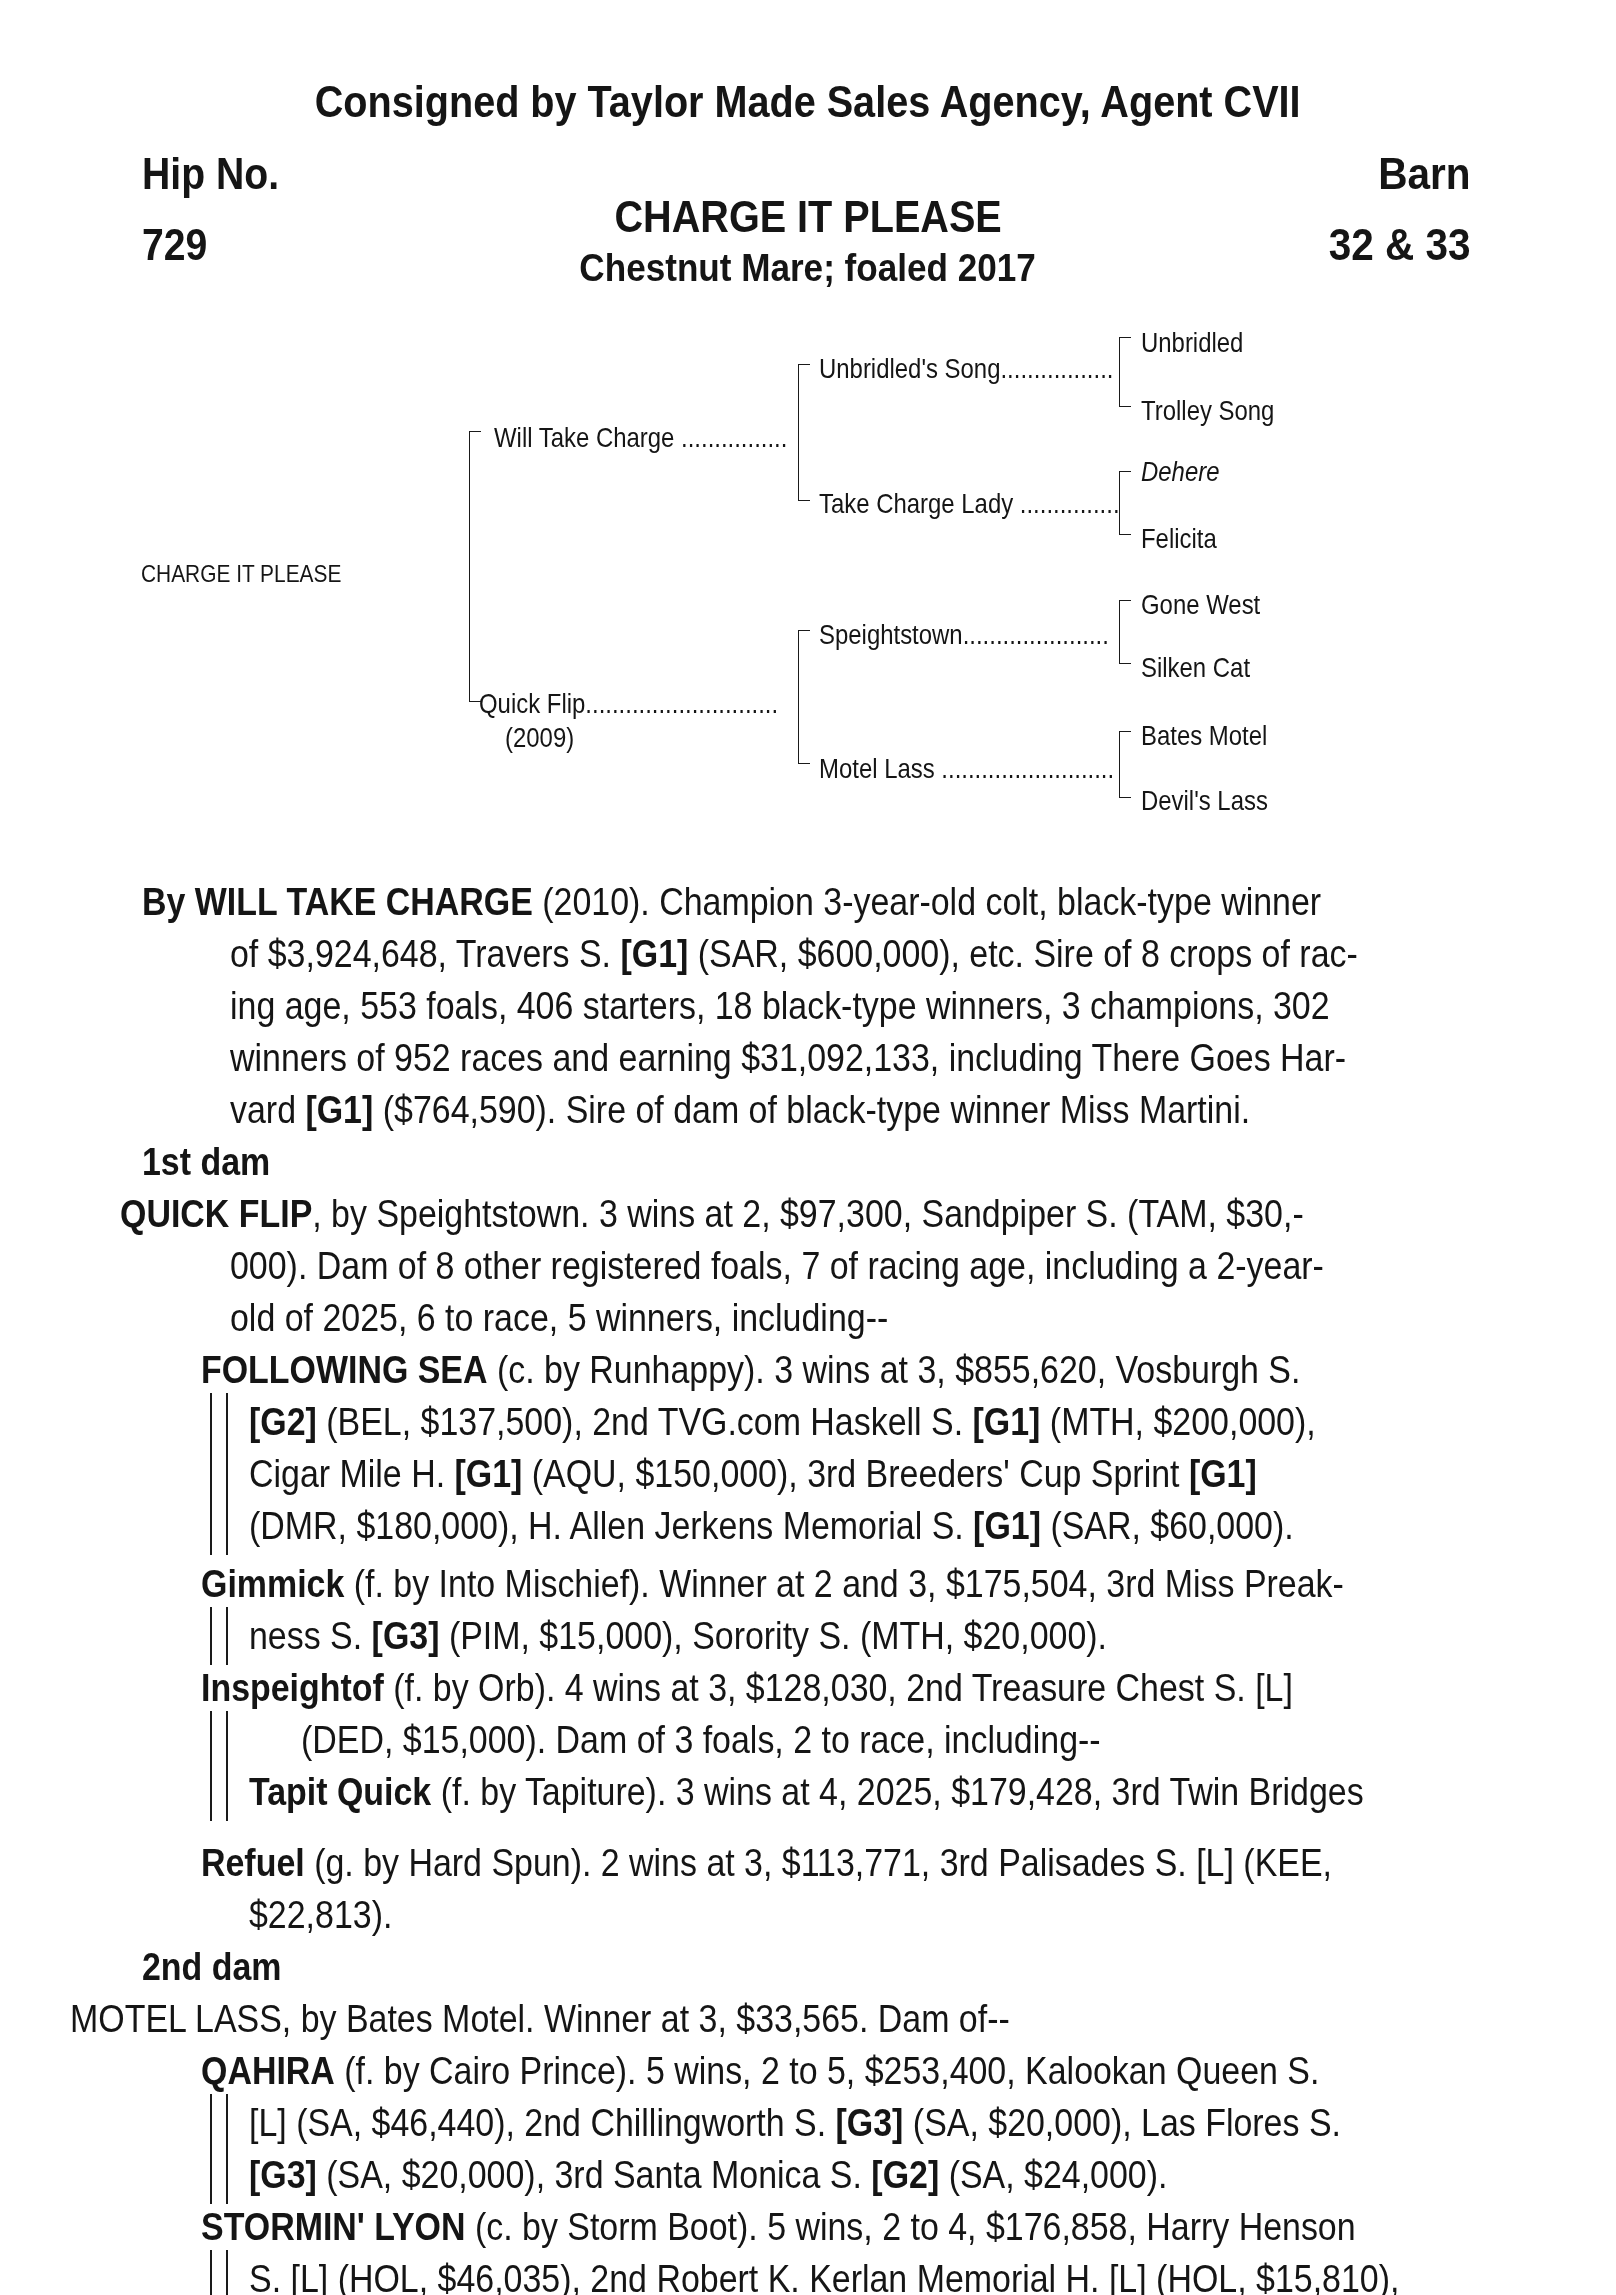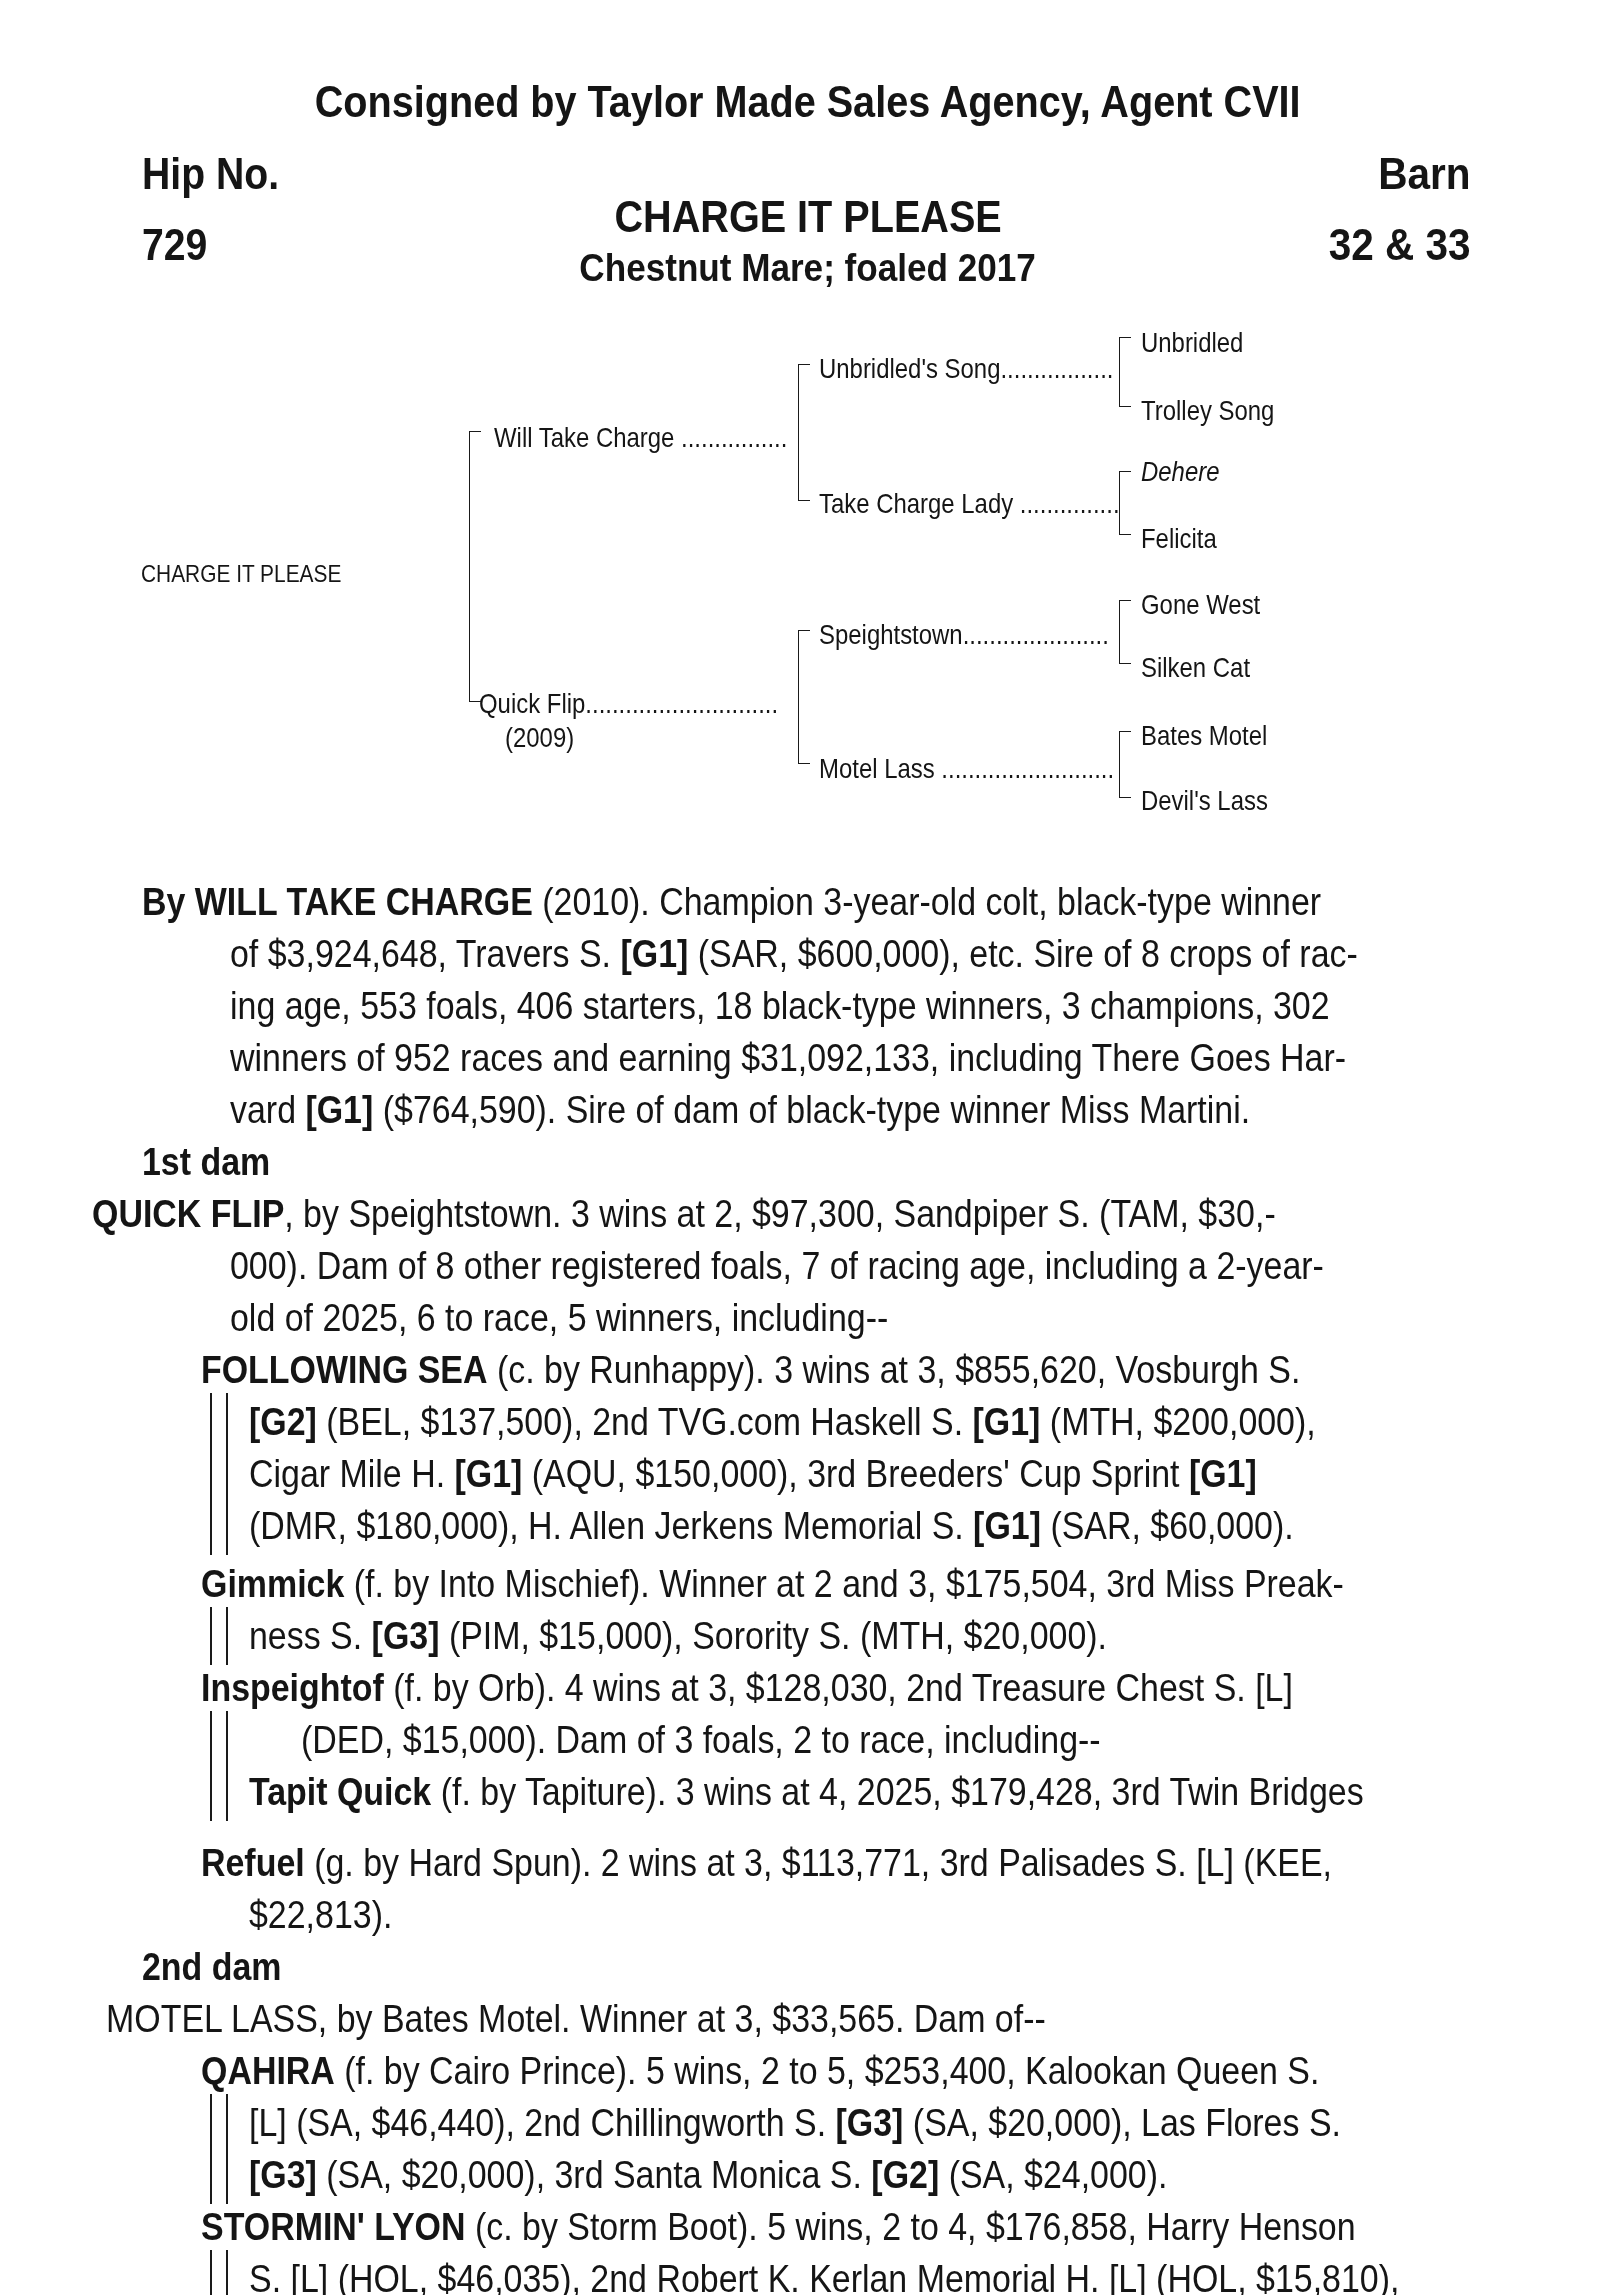--- a/index.html
+++ b/index.html
@@ -117,36 +117,36 @@
       <div class="trow t-g3-7"><span class="cond">Devil's Lass</span></div>
     </div>
 
   <div class="body-text" id="bodyText">
       <div class="bl" style="padding-left: 142px;"><span class="cond"><span class="b">By WILL TAKE CHARGE</span><span> (2010). Champion 3-year-old colt, black-type winner</span></span></div>
       <div class="bl" style="padding-left: 230px;"><span class="cond"><span>of $3,924,648, Travers S. </span><span class="b">[G1]</span><span> (SAR, $600,000), etc. Sire of 8 crops of rac-</span></span></div>
       <div class="bl" style="padding-left: 230px;"><span class="cond"><span>ing age, 553 foals, 406 starters, 18 black-type winners, 3 champions, 302</span></span></div>
       <div class="bl" style="padding-left: 230px;"><span class="cond"><span>winners of 952 races and earning $31,092,133, including There Goes Har-</span></span></div>
       <div class="bl" style="padding-left: 230px;"><span class="cond"><span>vard </span><span class="b">[G1]</span><span> ($764,590). Sire of dam of black-type winner Miss Martini.</span></span></div>
       <div class="bl" style="padding-left: 142px;"><span class="cond"><span class="b">1st dam</span></span></div>
-      <div class="bl" style="padding-left: 92px;"><span class="cond"><span class="b">QUICK FLIP</span><span>, by Speightstown. 3 wins at 2, $97,300, Sandpiper S. (TAM, $30,-</span></span></div>
+      <div class="bl" style="padding-left: 120px;"><span class="cond"><span class="b">QUICK FLIP</span><span>, by Speightstown. 3 wins at 2, $97,300, Sandpiper S. (TAM, $30,-</span></span></div>
       <div class="bl" style="padding-left: 230px;"><span class="cond"><span>000). Dam of 8 other registered foals, 7 of racing age, including a 2-year-</span></span></div>
       <div class="bl" style="padding-left: 230px;"><span class="cond"><span>old of 2025, 6 to race, 5 winners, including--</span></span></div>
       <div class="bl" style="padding-left: 201px;"><span class="cond"><span class="b">FOLLOWING SEA</span><span> (c. by Runhappy). 3 wins at 3, $855,620, Vosburgh S.</span></span></div>
       <div class="bl bars" style="padding-left: 249px;"><span class="cond"><span class="b">[G2]</span><span> (BEL, $137,500), 2nd TVG.com Haskell S. </span><span class="b">[G1]</span><span> (MTH, $200,000),</span></span></div>
       <div class="bl bars" style="padding-left: 249px;"><span class="cond"><span>Cigar Mile H. </span><span class="b">[G1]</span><span> (AQU, $150,000), 3rd Breeders' Cup Sprint </span><span class="b">[G1]</span></span></div>
       <div class="bl bars" style="padding-left: 249px;"><span class="cond"><span>(DMR, $180,000), H. Allen Jerkens Memorial S. </span><span class="b">[G1]</span><span> (SAR, $60,000).</span></span></div>
       <div class="bl" style="padding-left: 201px; margin-top: 6px;"><span class="cond"><span class="b">Gimmick</span><span> (f. by Into Mischief). Winner at 2 and 3, $175,504, 3rd Miss Preak-</span></span></div>
       <div class="bl bars" style="padding-left: 249px;"><span class="cond"><span>ness S. </span><span class="b">[G3]</span><span> (PIM, $15,000), Sorority S. (MTH, $20,000).</span></span></div>
       <div class="bl" style="padding-left: 201px;"><span class="cond"><span class="b">Inspeightof</span><span> (f. by Orb). 4 wins at 3, $128,030, 2nd Treasure Chest S. [L]</span></span></div>
       <div class="bl bars" style="padding-left: 301px;"><span class="cond"><span>(DED, $15,000). Dam of 3 foals, 2 to race, including--</span></span></div>
       <div class="bl bars" style="padding-left: 249px;"><span class="cond"><span class="b">Tapit Quick</span><span> (f. by Tapiture). 3 wins at 4, 2025, $179,428, 3rd Twin Bridges</span></span></div>
       <div class="bl" style="padding-left: 201px; margin-top: 19px;"><span class="cond"><span class="b">Refuel</span><span> (g. by Hard Spun). 2 wins at 3, $113,771, 3rd Palisades S. [L] (KEE,</span></span></div>
       <div class="bl" style="padding-left: 249px;"><span class="cond"><span>$22,813).</span></span></div>
       <div class="bl" style="padding-left: 142px;"><span class="cond"><span class="b">2nd dam</span></span></div>
-      <div class="bl" style="padding-left: 106px;"><span class="cond"><span>MOTEL LASS, by Bates Motel. Winner at 3, $33,565. Dam of--</span></span></div>
+      <div class="bl" style="padding-left: 70px;"><span class="cond"><span>MOTEL LASS, by Bates Motel. Winner at 3, $33,565. Dam of--</span></span></div>
       <div class="bl" style="padding-left: 201px;"><span class="cond"><span class="b">QAHIRA</span><span> (f. by Cairo Prince). 5 wins, 2 to 5, $253,400, Kalookan Queen S.</span></span></div>
       <div class="bl bars" style="padding-left: 249px;"><span class="cond"><span>[L] (SA, $46,440), 2nd Chillingworth S. </span><span class="b">[G3]</span><span> (SA, $20,000), Las Flores S.</span></span></div>
       <div class="bl bars" style="padding-left: 249px;"><span class="cond"><span class="b">[G3]</span><span> (SA, $20,000), 3rd Santa Monica S. </span><span class="b">[G2]</span><span> (SA, $24,000).</span></span></div>
       <div class="bl" style="padding-left: 201px;"><span class="cond"><span class="b">STORMIN' LYON</span><span> (c. by Storm Boot). 5 wins, 2 to 4, $176,858, Harry Henson</span></span></div>
       <div class="bl bars" style="padding-left: 249px;"><span class="cond"><span>S. [L] (HOL, $46,035), 2nd Robert K. Kerlan Memorial H. [L] (HOL, $15,810),</span></span></div>
     </div>
 
 </div>
 
 

